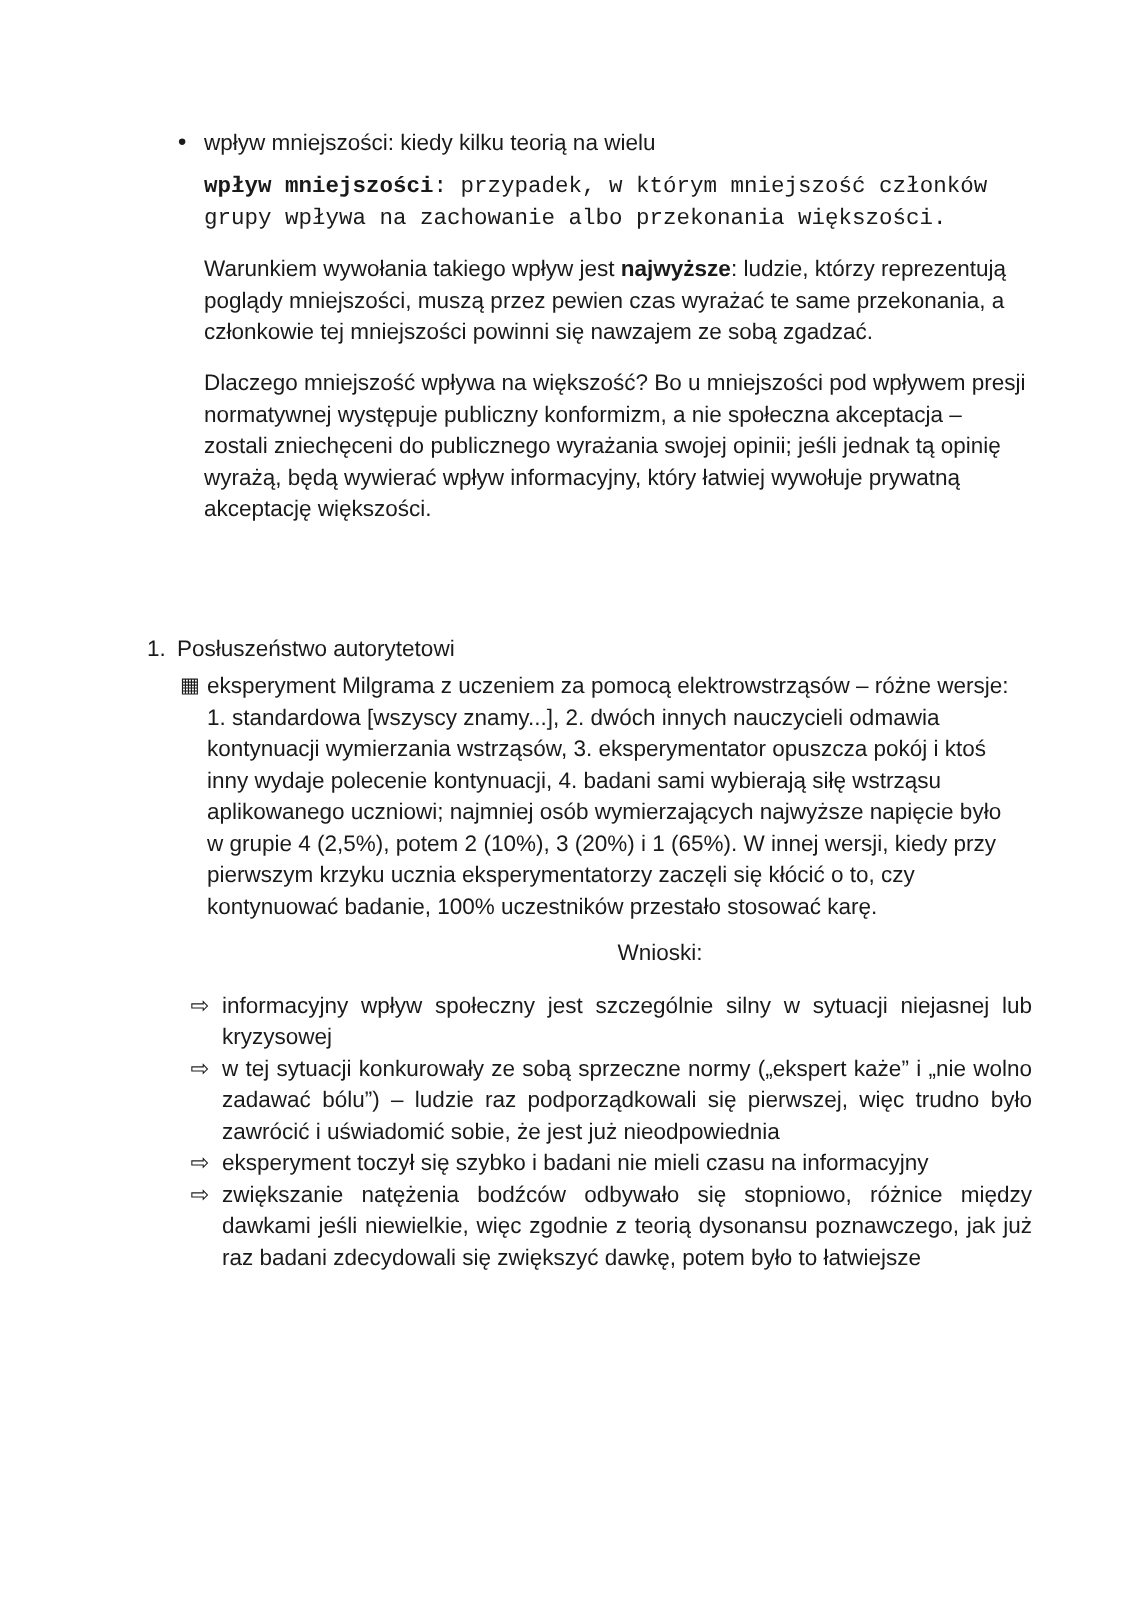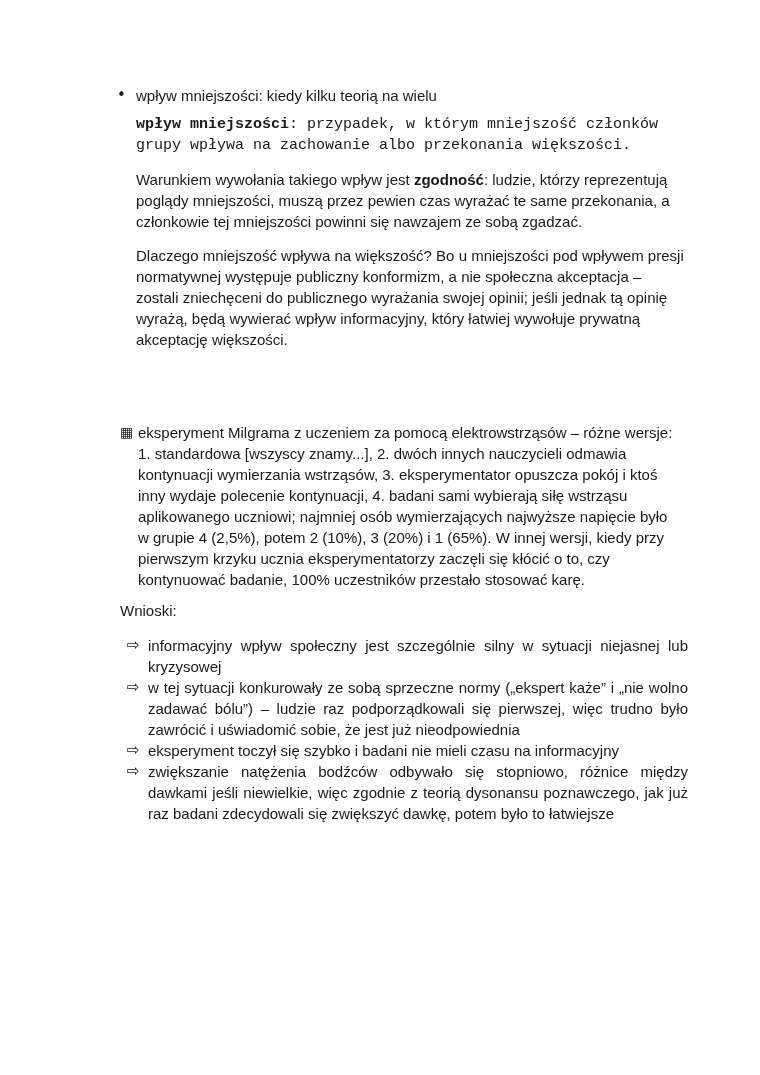--- a/index.html
+++ b/index.html
@@ -58,20 +58,21 @@
   }
   .experiment-item .marker {
     position: absolute;
     left: 0;
     top: 0;
     font-family: "DejaVu Sans", sans-serif;
     font-size: 14px;
   }
   .conclusions-label {
     margin: 10px 0 0 120px;
+    text-align: center;
   }
   .conclusions {
     margin: 14px 72px 0 127px;
   }
   .arrow-item {
     position: relative;
     padding-left: 21px;
     text-align: justify;
   }
   .arrow-item .marker {
@@ -89,28 +90,31 @@
 
   <section class="minority-section">
 
     <div class="bullet-line">
       <span class="marker">•</span>
       <span>wpływ mniejszości: kiedy kilku teorią na wielu</span>
     </div>
 
     <p class="definition"><strong>wpływ mniejszości</strong><span>: przypadek, w którym mniejszość członków grupy wpływa na zachowanie albo przekonania większości.</span></p>
 
-    <p><span>Warunkiem wywołania takiego wpływ jest </span><strong>zgodność</strong><span>: ludzie, którzy reprezentują poglądy mniejszości, muszą przez pewien czas wyrażać te same przekonania, a członkowie tej mniejszości powinni się nawzajem ze sobą zgadzać.</span></p>
+    <p><span>Warunkiem wywołania takiego wpływ jest </span><strong>najwyższe</strong><span>: ludzie, którzy reprezentują poglądy mniejszości, muszą przez pewien czas wyrażać te same przekonania, a członkowie tej mniejszości powinni się nawzajem ze sobą zgadzać.</span></p>
 
     <p>Dlaczego mniejszość wpływa na większość? Bo u mniejszości pod wpływem presji normatywnej występuje publiczny konformizm, a nie społeczna akceptacja – zostali zniechęceni do publicznego wyrażania swojej opinii; jeśli jednak tą opinię wyrażą, będą wywierać wpływ informacyjny, który łatwiej wywołuje prywatną akceptację większości.</p>
 
   </section>
 
   <section class="obedience-section">
 
+    <div class="numbered-heading">
+      <span class="num">1.</span><span>Posłuszeństwo autorytetowi</span>
+    </div>
 
     <div class="experiment-item">
       <span class="marker">▦</span>
       <span>eksperyment Milgrama z uczeniem za pomocą elektrowstrząsów – różne wersje: 1. standardowa [wszyscy znamy...], 2. dwóch innych nauczycieli odmawia kontynuacji wymierzania wstrząsów, 3. eksperymentator opuszcza pokój i ktoś inny wydaje polecenie kontynuacji, 4. badani sami wybierają siłę wstrząsu aplikowanego uczniowi; najmniej osób wymierzających najwyższe napięcie było w grupie 4 (2,5%), potem 2 (10%), 3 (20%) i 1 (65%). W innej wersji, kiedy przy pierwszym krzyku ucznia eksperymentatorzy zaczęli się kłócić o to, czy kontynuować badanie, 100% uczestników przestało stosować karę.</span>
     </div>
 
     <p class="conclusions-label">Wnioski:</p>
 
     <div class="conclusions">
 

